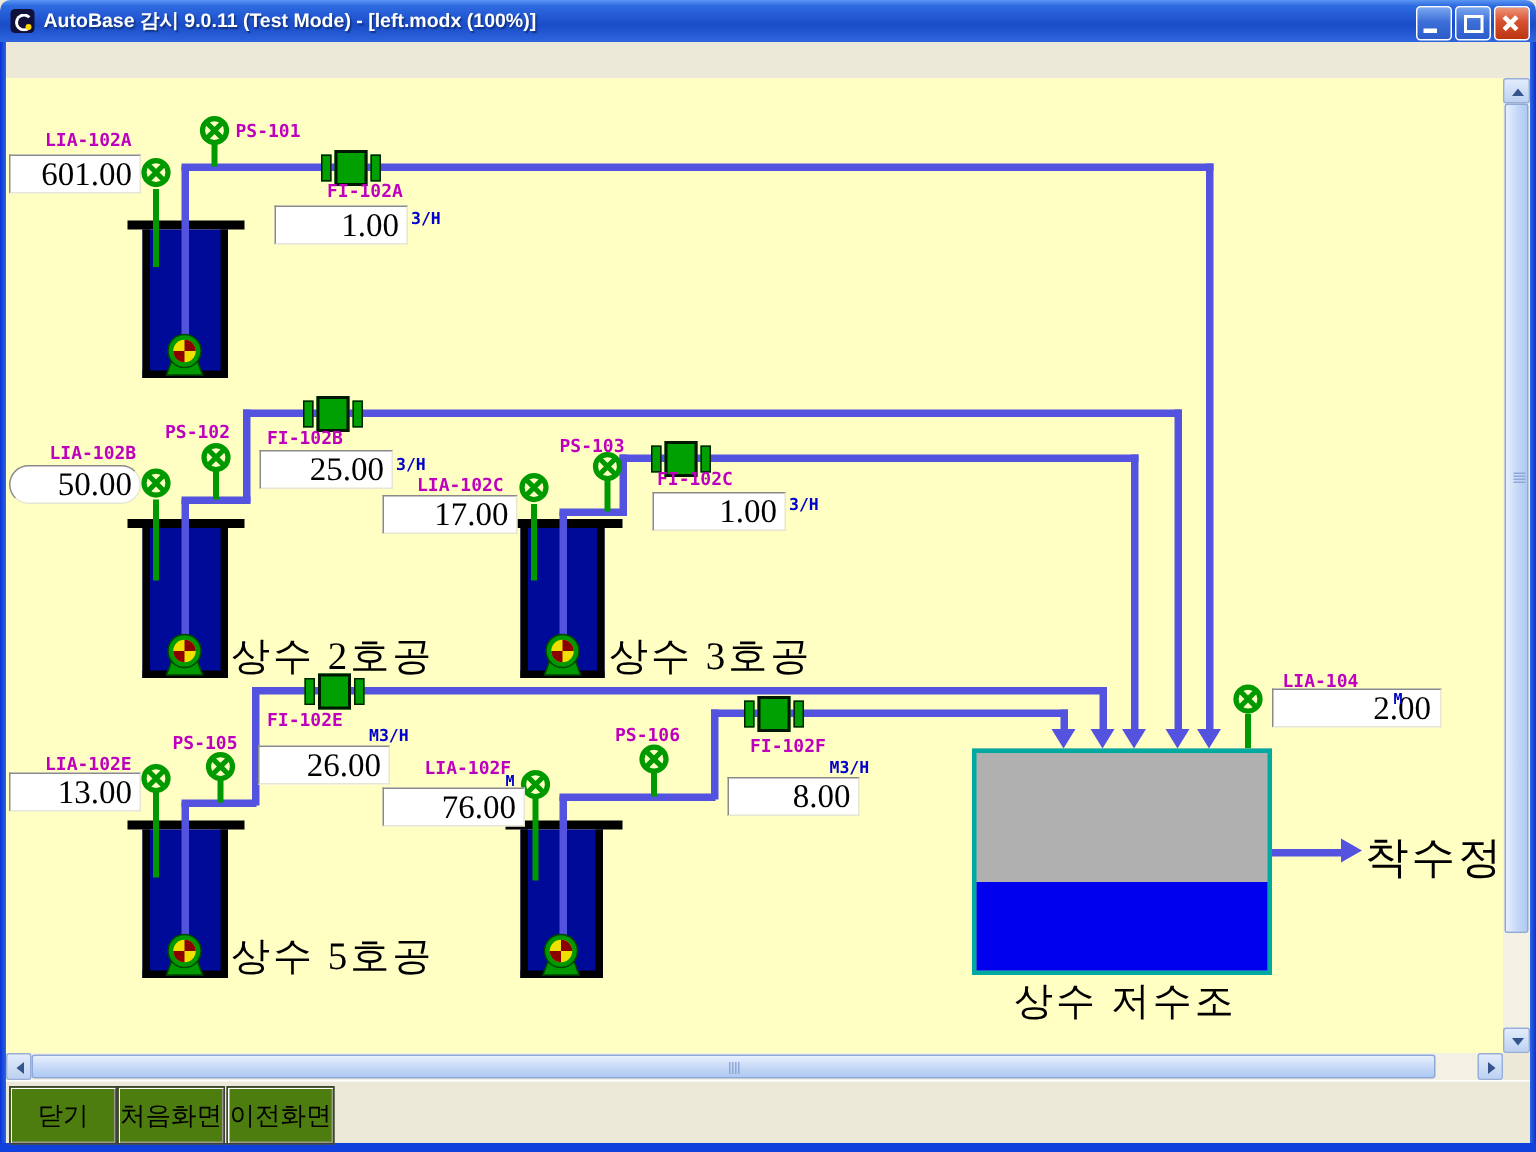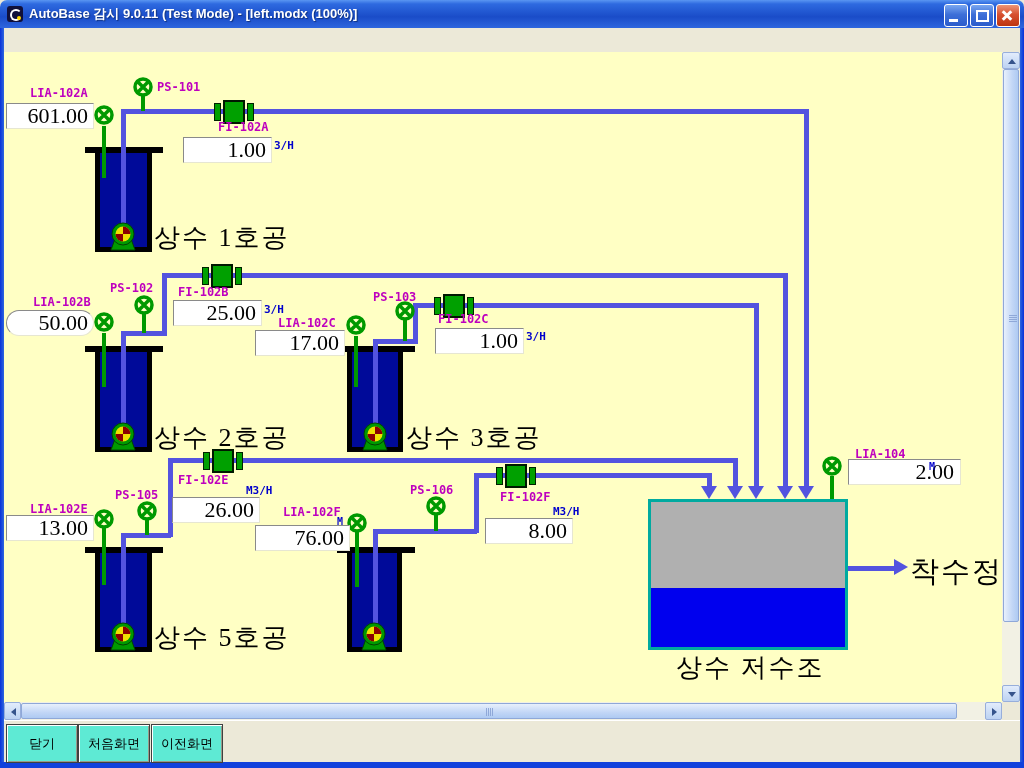--- a/index.html
+++ b/index.html
@@ -78,23 +78,23 @@
   .sthumb.v{background:linear-gradient(90deg,#E8F0FC,#C2D6F6 60%,#AECAF2);}
   .tri{position:absolute;width:0;height:0;}
   .grip-h{position:absolute;top:4px;display:flex;gap:1px;}
   .grip-h i{width:1px;height:8px;background:#8FA8D8;display:block;}
   .grip-v{position:absolute;left:5px;display:grid;gap:1px;}
   .grip-v i{width:8px;height:1px;background:#8FA8D8;display:block;}
   .corner{position:absolute;left:1002px;top:702px;width:18px;height:18px;background:#ECE9D8;}
 
   
   .bottombar{position:absolute;left:4px;top:720px;width:1016px;height:42px;background:#ECE9D8;border-top:1px solid #fff;box-sizing:border-box;}
-  .bbtn{position:absolute;top:3px;width:70px;height:37px;background:#5eead4;border:1px solid #404040;
+  .bbtn{position:absolute;top:3px;width:70px;height:37px;background:#4d7c0f;border:1px solid #404040;
     box-shadow:inset 1px 1px 0 #fff,inset -1px -1px 0 #9a9a8a;
-    display:flex;align-items:center;justify-content:center;font-size:13px;color:#000;}
+    display:flex;align-items:center;justify-content:center;font-size:17px;color:#000;}
 </style>
 </head>
 <body>
 
 <div id="root">
 
   <div class="titlebar">
     <div class="app-icon"></div>
     <div class="title-text">AutoBase 감시 9.0.11 (Test Mode) - [left.modx (100%)]</div>
     <div class="caption-btns">
@@ -341,21 +341,20 @@
       </div>
 
     <div class="iunit" style="left:270px;top:87px;">3/H</div>
     <div class="iunit" style="left:260px;top:251px;">3/H</div>
     <div class="iunit" style="left:522px;top:278px;">3/H</div>
     <div class="iunit" style="left:242px;top:432px;">M3/H</div>
     <div class="iunit" style="left:549px;top:453px;">M3/H</div>
     <div class="iunit" style="left:333px;top:464px;font-size:10px;">M</div>
     <div class="iunit" style="left:925px;top:409px;font-size:10px;">M</div>
 
-    <div class="tname" style="left:150px;top:168px;">상수 1호공</div>
     <div class="tname" style="left:150px;top:368px;">상수 2호공</div>
     <div class="tname" style="left:402px;top:368px;">상수 3호공</div>
     <div class="tname" style="left:150px;top:568px;">상수 5호공</div>
     <div class="tname" style="left:672px;top:598px;">상수 저수조</div>
     <div class="tname" style="left:906px;top:500px;font-size:29px;">착수정</div>
   </div>
 
   <div class="vscroll">
     <div class="sbtn" style="left:0;top:0;width:18px;height:17px;">
         <div class="tri" style="left:5px;top:6px;border-left:4px solid transparent;border-right:4px solid transparent;border-bottom:5px solid #36548C;"></div>

